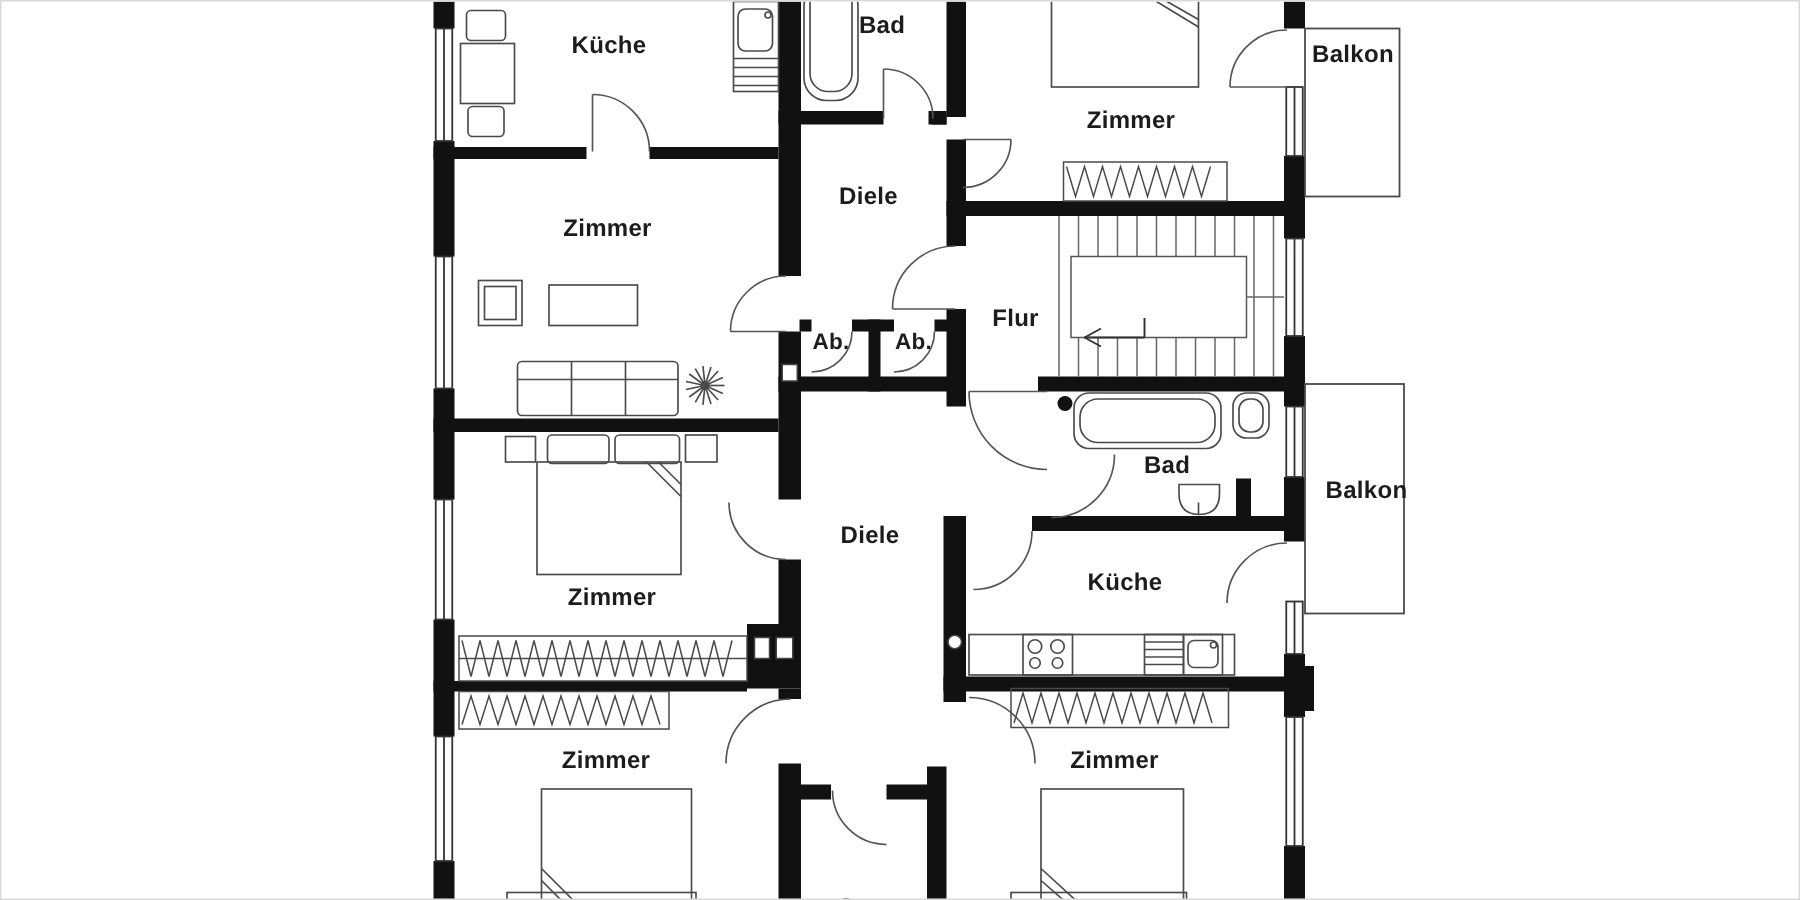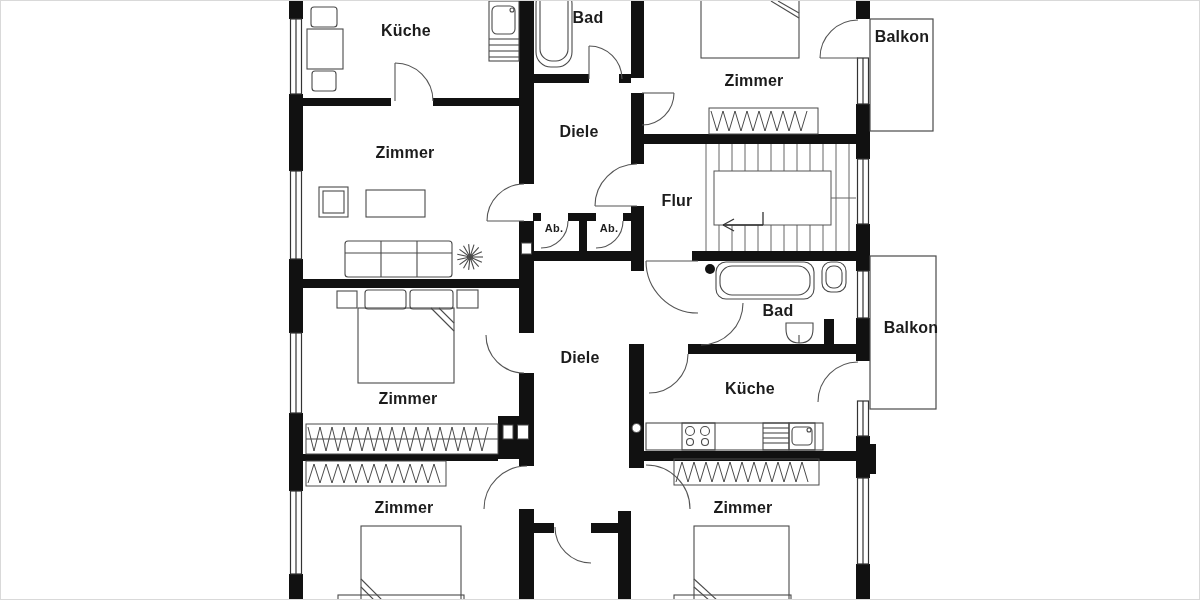--- a/index.html
+++ b/index.html
@@ -7,21 +7,21 @@
     position:relative;width:1200px;height:600px;background:#ffffff;
     border:1px solid #d9d9d9;box-sizing:border-box;overflow:hidden;
     font-family:"Liberation Sans",sans-serif;
   }
   svg{position:absolute;left:0;top:0;}
   .lbl{
     position:absolute;transform:translate(-50%,-50%);
     font-size:16px;font-weight:bold;color:#1c1c1c;letter-spacing:.2px;
     white-space:nowrap;user-select:none;
   }
-  .lbl.sm{font-size:11px;}
+  .lbl.sm{font-size:15px;}
 </style>
 </head>
 <body>
 
 <div class="stage">
 <svg width="1200" height="600" viewBox="0 0 1200 600">
 
   <g fill="#111111">
 
     <rect x="288" y="0" width="14" height="18"></rect>
@@ -279,21 +279,21 @@
       </g>
 
 </svg>
 
 <div class="lbl" style="left:405px;top:30px">Küche</div>
 <div class="lbl" style="left:587px;top:17px">Bad</div>
 <div class="lbl" style="left:753px;top:80px">Zimmer</div>
 <div class="lbl" style="left:901px;top:36px">Balkon</div>
 <div class="lbl" style="left:404px;top:152px">Zimmer</div>
 <div class="lbl" style="left:578px;top:131px">Diele</div>
-<div class="lbl" style="left:676px;top:200px">Flur</div>
+<div class="lbl" style="left:676px;top:212px">Flur</div>
 <div class="lbl sm" style="left:553px;top:227px">Ab.</div>
 <div class="lbl sm" style="left:608px;top:227px">Ab.</div>
 <div class="lbl" style="left:777px;top:310px">Bad</div>
 <div class="lbl" style="left:910px;top:327px">Balkon</div>
 <div class="lbl" style="left:407px;top:398px">Zimmer</div>
 <div class="lbl" style="left:579px;top:357px">Diele</div>
 <div class="lbl" style="left:749px;top:388px">Küche</div>
 <div class="lbl" style="left:403px;top:507px">Zimmer</div>
 <div class="lbl" style="left:742px;top:507px">Zimmer</div>
 <div class="lbl sm" style="left:570px;top:604px">Sp.</div>

